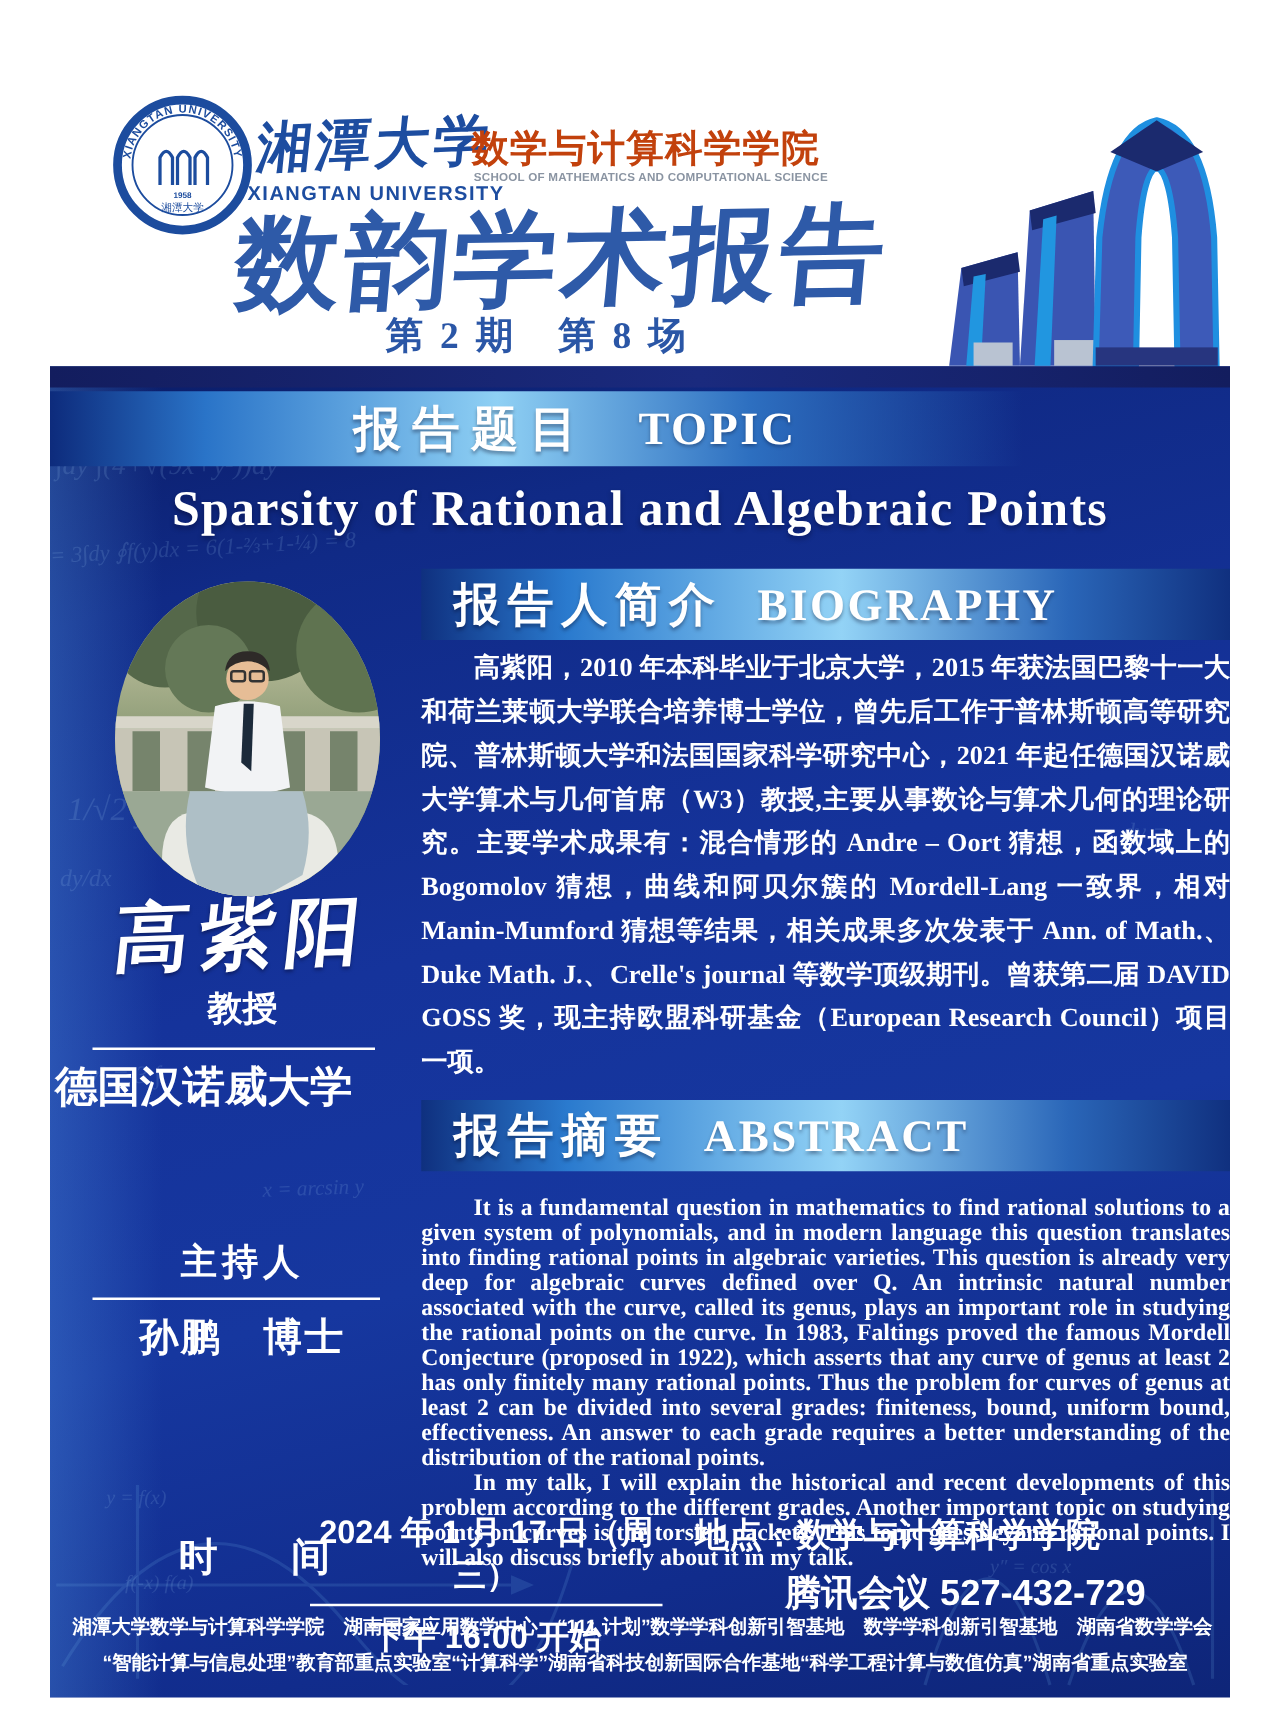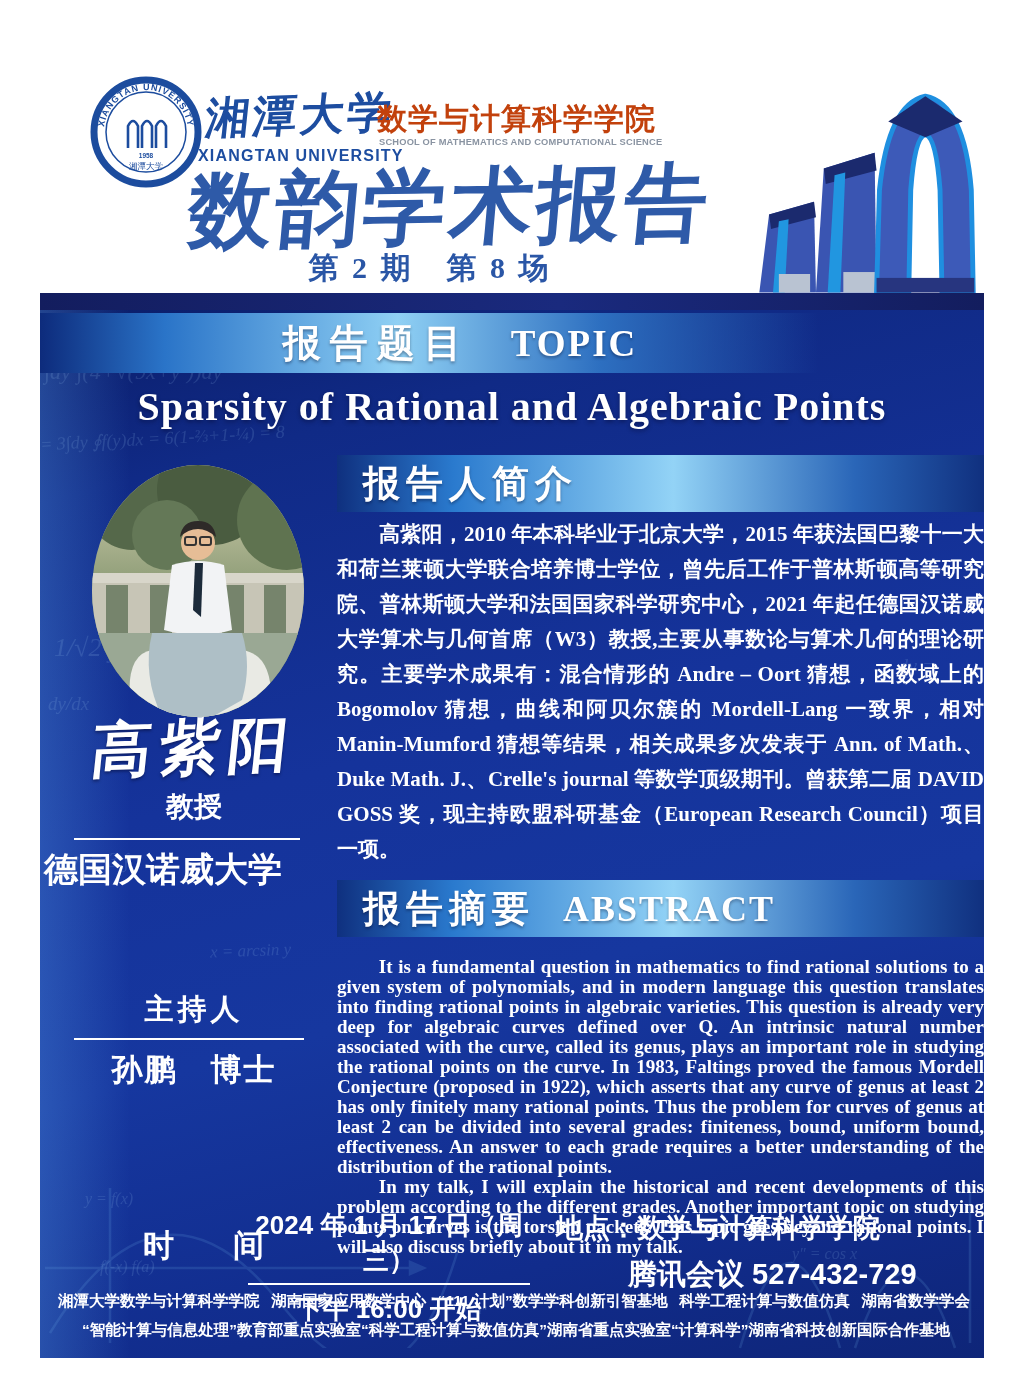--- a/index.html
+++ b/index.html
@@ -229,20 +229,21 @@
   <div class="speaker-title">教授</div>
   <div class="vline line1"></div>
   <div class="speaker-affil">德国汉诺威大学</div>
   <div class="host-label">主持人</div>
   <div class="vline line2"></div>
   <div class="host-name">孙鹏　博士</div>
 
   <div class="rcol">
     <div class="banner">
       <span class="banner-cn">报告人简介</span>
+      <span class="banner-en">BIOGRAPHY</span>
     </div>
     <div class="bio-text">高紫阳，2010 年本科毕业于北京大学，2015 年获法国巴黎十一大和荷兰莱顿大学联合培养博士学位，曾先后工作于普林斯顿高等研究院、普林斯顿大学和法国国家科学研究中心，2021 年起任德国汉诺威大学算术与几何首席（W3）教授,主要从事数论与算术几何的理论研究。主要学术成果有：混合情形的 Andre – Oort 猜想，函数域上的 Bogomolov 猜想，曲线和阿贝尔簇的 Mordell-Lang 一致界，相对 Manin-Mumford 猜想等结果，相关成果多次发表于 Ann. of Math.、Duke Math. J.、Crelle's journal 等数学顶级期刊。曾获第二届 DAVID GOSS 奖，现主持欧盟科研基金（European Research Council）项目一项。</div>
 
     <div class="banner abs-banner">
       <span class="banner-cn">报告摘要</span>
       <span class="banner-en">ABSTRACT</span>
     </div>
     <div class="abs-text">
       <p>It is a fundamental question in mathematics to find rational solutions to a given system of polynomials, and in modern language this question translates into finding rational points in algebraic varieties. This question is already very deep for algebraic curves defined over Q. An intrinsic natural number associated with the curve, called its genus, plays an important role in studying the rational points on the curve. In 1983, Faltings proved the famous Mordell Conjecture (proposed in 1922), which asserts that any curve of genus at least 2 has only finitely many rational points. Thus the problem for curves of genus at least 2 can be divided into several grades: finiteness, bound, uniform bound, effectiveness. An answer to each grade requires a better understanding of the distribution of the rational points.</p>
       <p>In my talk, I will explain the historical and recent developments of this problem according to the different grades. Another important topic on studying points on curves is the torsion packets. This topic goes beyond rational points. I will also discuss briefly about it in my talk.</p>
@@ -256,21 +257,21 @@
   </div>
   <div class="loc-block">
     <div class="loc-l1">地点：数学与计算科学学院</div>
     <div class="loc-l2">腾讯会议 527-432-729</div>
   </div>
 
   <div class="footer1">
     <span>湘潭大学数学与计算科学学院</span>
     <span>湖南国家应用数学中心</span>
     <span>“111 计划”数学学科创新引智基地</span>
-    <span>科学工程计算与数值仿真</span>
+    <span>数学学科创新引智基地</span>
     <span>湖南省数学学会</span>
   </div>
   <div class="footer2">
     <span>“智能计算与信息处理”教育部重点实验室</span>
+    <span>“计算科学”湖南省科技创新国际合作基地</span>
     <span>“科学工程计算与数值仿真”湖南省重点实验室</span>
-    <span>“计算科学”湖南省科技创新国际合作基地</span>
   </div>
 </div>
 
 </body></html>

